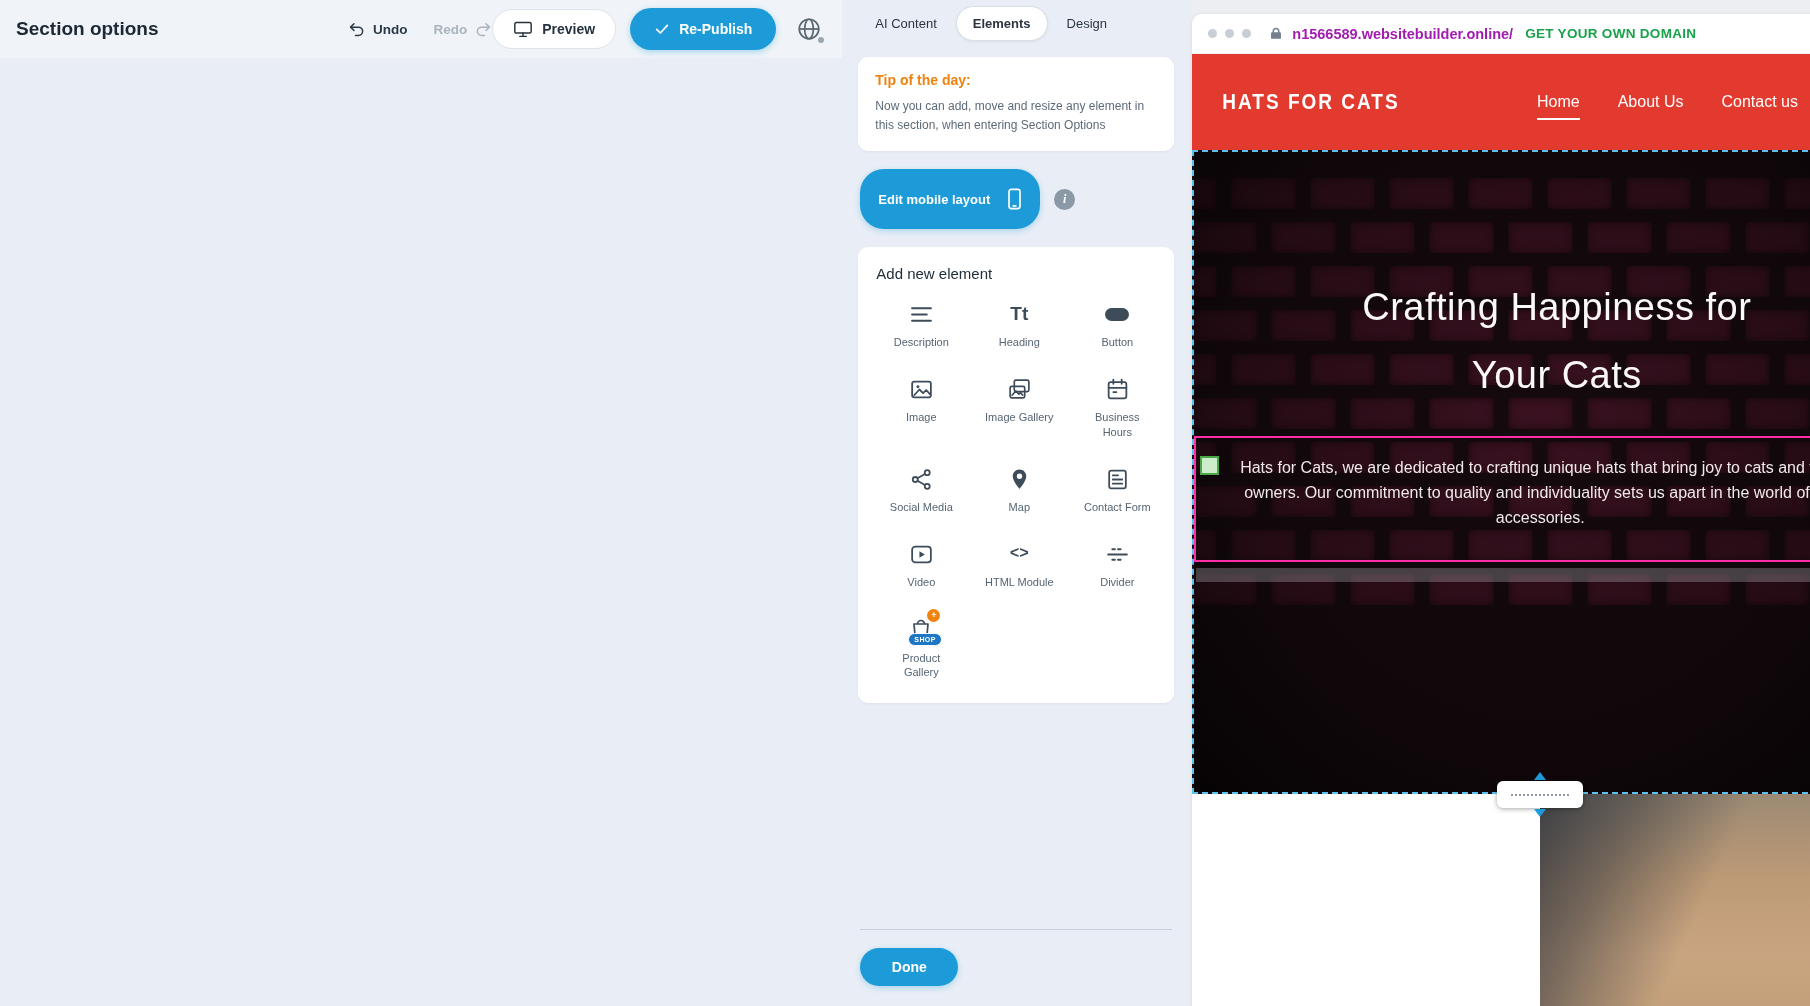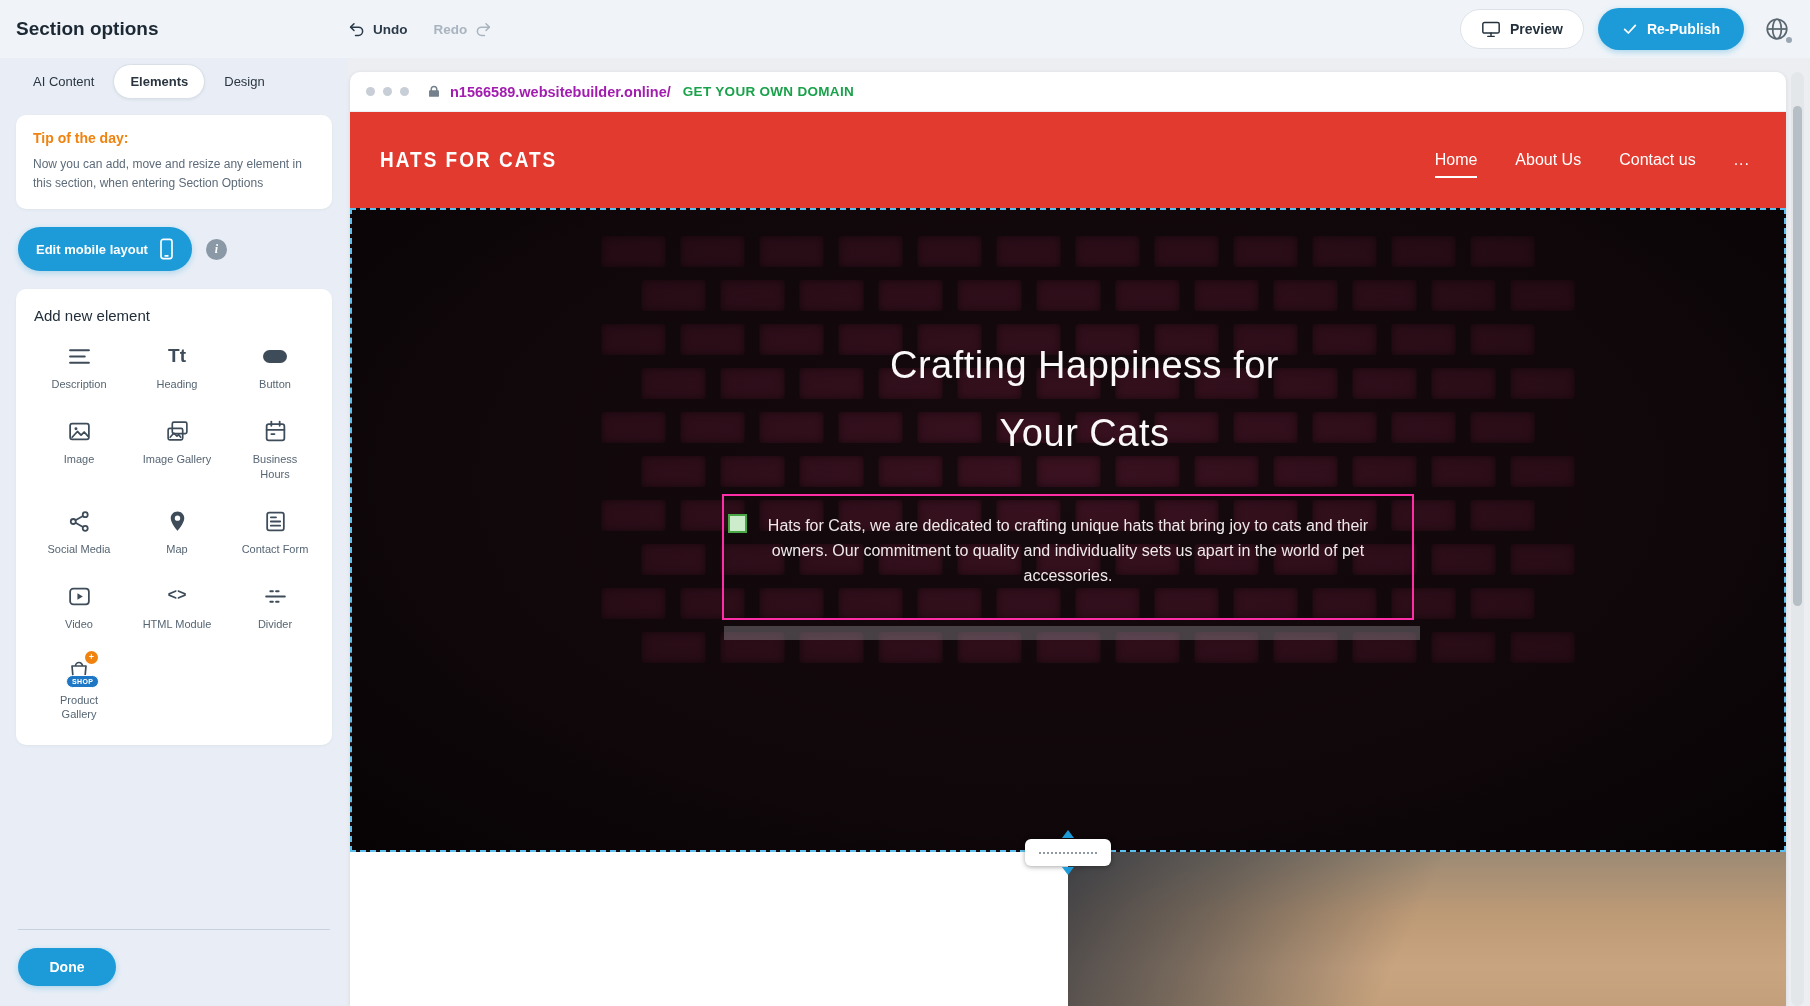--- a/index.html
+++ b/index.html
@@ -1,19 +1,19 @@
 <!DOCTYPE html>
 <html><head>
 <meta charset="utf-8">
 <style>
   * { box-sizing: border-box; margin: 0; padding: 0; }
   html,body { width:1810px; height:1006px; overflow:hidden; font-family:"Liberation Sans", sans-serif; background:#e9eef6; }
   [data-interactable="true"] { cursor:pointer; }
 
-  .app { display:flex; flex-direction:column; width:100%; height:100%; }
+  .app { display:flex; flex-direction:row; width:100%; height:100%; }
 
   
   .topbar { height:58px; flex:0 0 auto; display:flex; align-items:center; background:#f0f4f8; padding:0 16px; }
   .topbar-title { width:332px; font-size:19px; font-weight:700; color:#1c2833; }
   .history { display:flex; align-items:center; gap:26px; }
   .hist-btn { display:flex; align-items:center; gap:7px; font-size:13.5px; font-weight:700; color:#2b3a49; background:none; border:none; font-family:inherit; }
   .hist-btn.disabled { color:#a9b4bf; }
   .hist-btn svg { width:18px; height:18px; }
   .topbar-spacer { flex:1; }
   .btn-preview { display:flex; align-items:center; gap:9px; background:#fff; border:1px solid #dde3e9; border-radius:21px; height:40px; padding:0 20px; font-size:14px; font-weight:600; color:#25323e; font-family:inherit;text-align:center; }
@@ -31,21 +31,21 @@
   .tabs { display:flex; align-items:center; gap:2px; margin-bottom:16px; }
   .tab { padding:9px 16px; font-size:13px; color:#2a3540; border-radius:19px; border:1px solid transparent; background:none; font-family:inherit; }
   .tab.active { background:#fff; border-color:#d8dfe7; font-weight:700; box-shadow:0 1px 3px rgba(30,50,70,.08); }
 
   .card { background:#fff; border-radius:10px; box-shadow:0 1px 3px rgba(30,50,70,.06); }
   .tip-card { padding:15px 17px 17px; margin-bottom:16px; }
   .tip-title { color:#f0820f; font-size:14px; font-weight:700; margin-bottom:9px; }
   .tip-body { font-size:12px; line-height:1.55; color:#5d6b79; }
 
   .mobile-row { display:flex; align-items:center; gap:14px; margin:2px 0 18px 2px; }
-  .btn-mobile { display:flex; align-items:center; gap:11px; background:#1d9bd8; border:none; border-radius:24px; height:44px; padding:0 18px; color:#fff; font-size:13px; font-weight:700; font-family:inherit; box-shadow:0 2px 6px rgba(29,155,216,.3); }
+  .btn-mobile { display:flex; align-items:center; gap:17px; background:#1d9bd8; border:none; border-radius:24px; height:60px; padding:0 18px; color:#fff; font-size:13px; font-weight:700; font-family:inherit; box-shadow:0 2px 6px rgba(29,155,216,.3); }
   .btn-mobile svg { width:15px; height:22px; }
   .info-btn { width:21px; height:21px; border-radius:50%; background:#8b98a5; color:#fff; border:none; font-size:12px; font-weight:700; font-family:"Liberation Serif", serif; font-style:italic; display:flex; align-items:center; justify-content:center; }
 
   .add-card { padding:18px 8px 24px 14px; }
   .add-title { font-size:15px; font-weight:500; color:#222f3b; margin:0 0 18px 4px; }
   .el-grid { display:grid; grid-template-columns:repeat(3,1fr); row-gap:26px; }
   .el-item { display:flex; flex-direction:column; align-items:center; background:none; border:none; font-family:inherit; }
   .el-icon { height:28px; display:flex; align-items:center; justify-content:center; color:#3e4c5a; }
   .el-icon svg { width:25px; height:25px; }
   .el-glyph { font-size:19px; font-weight:700; color:#3e4c5a; }

